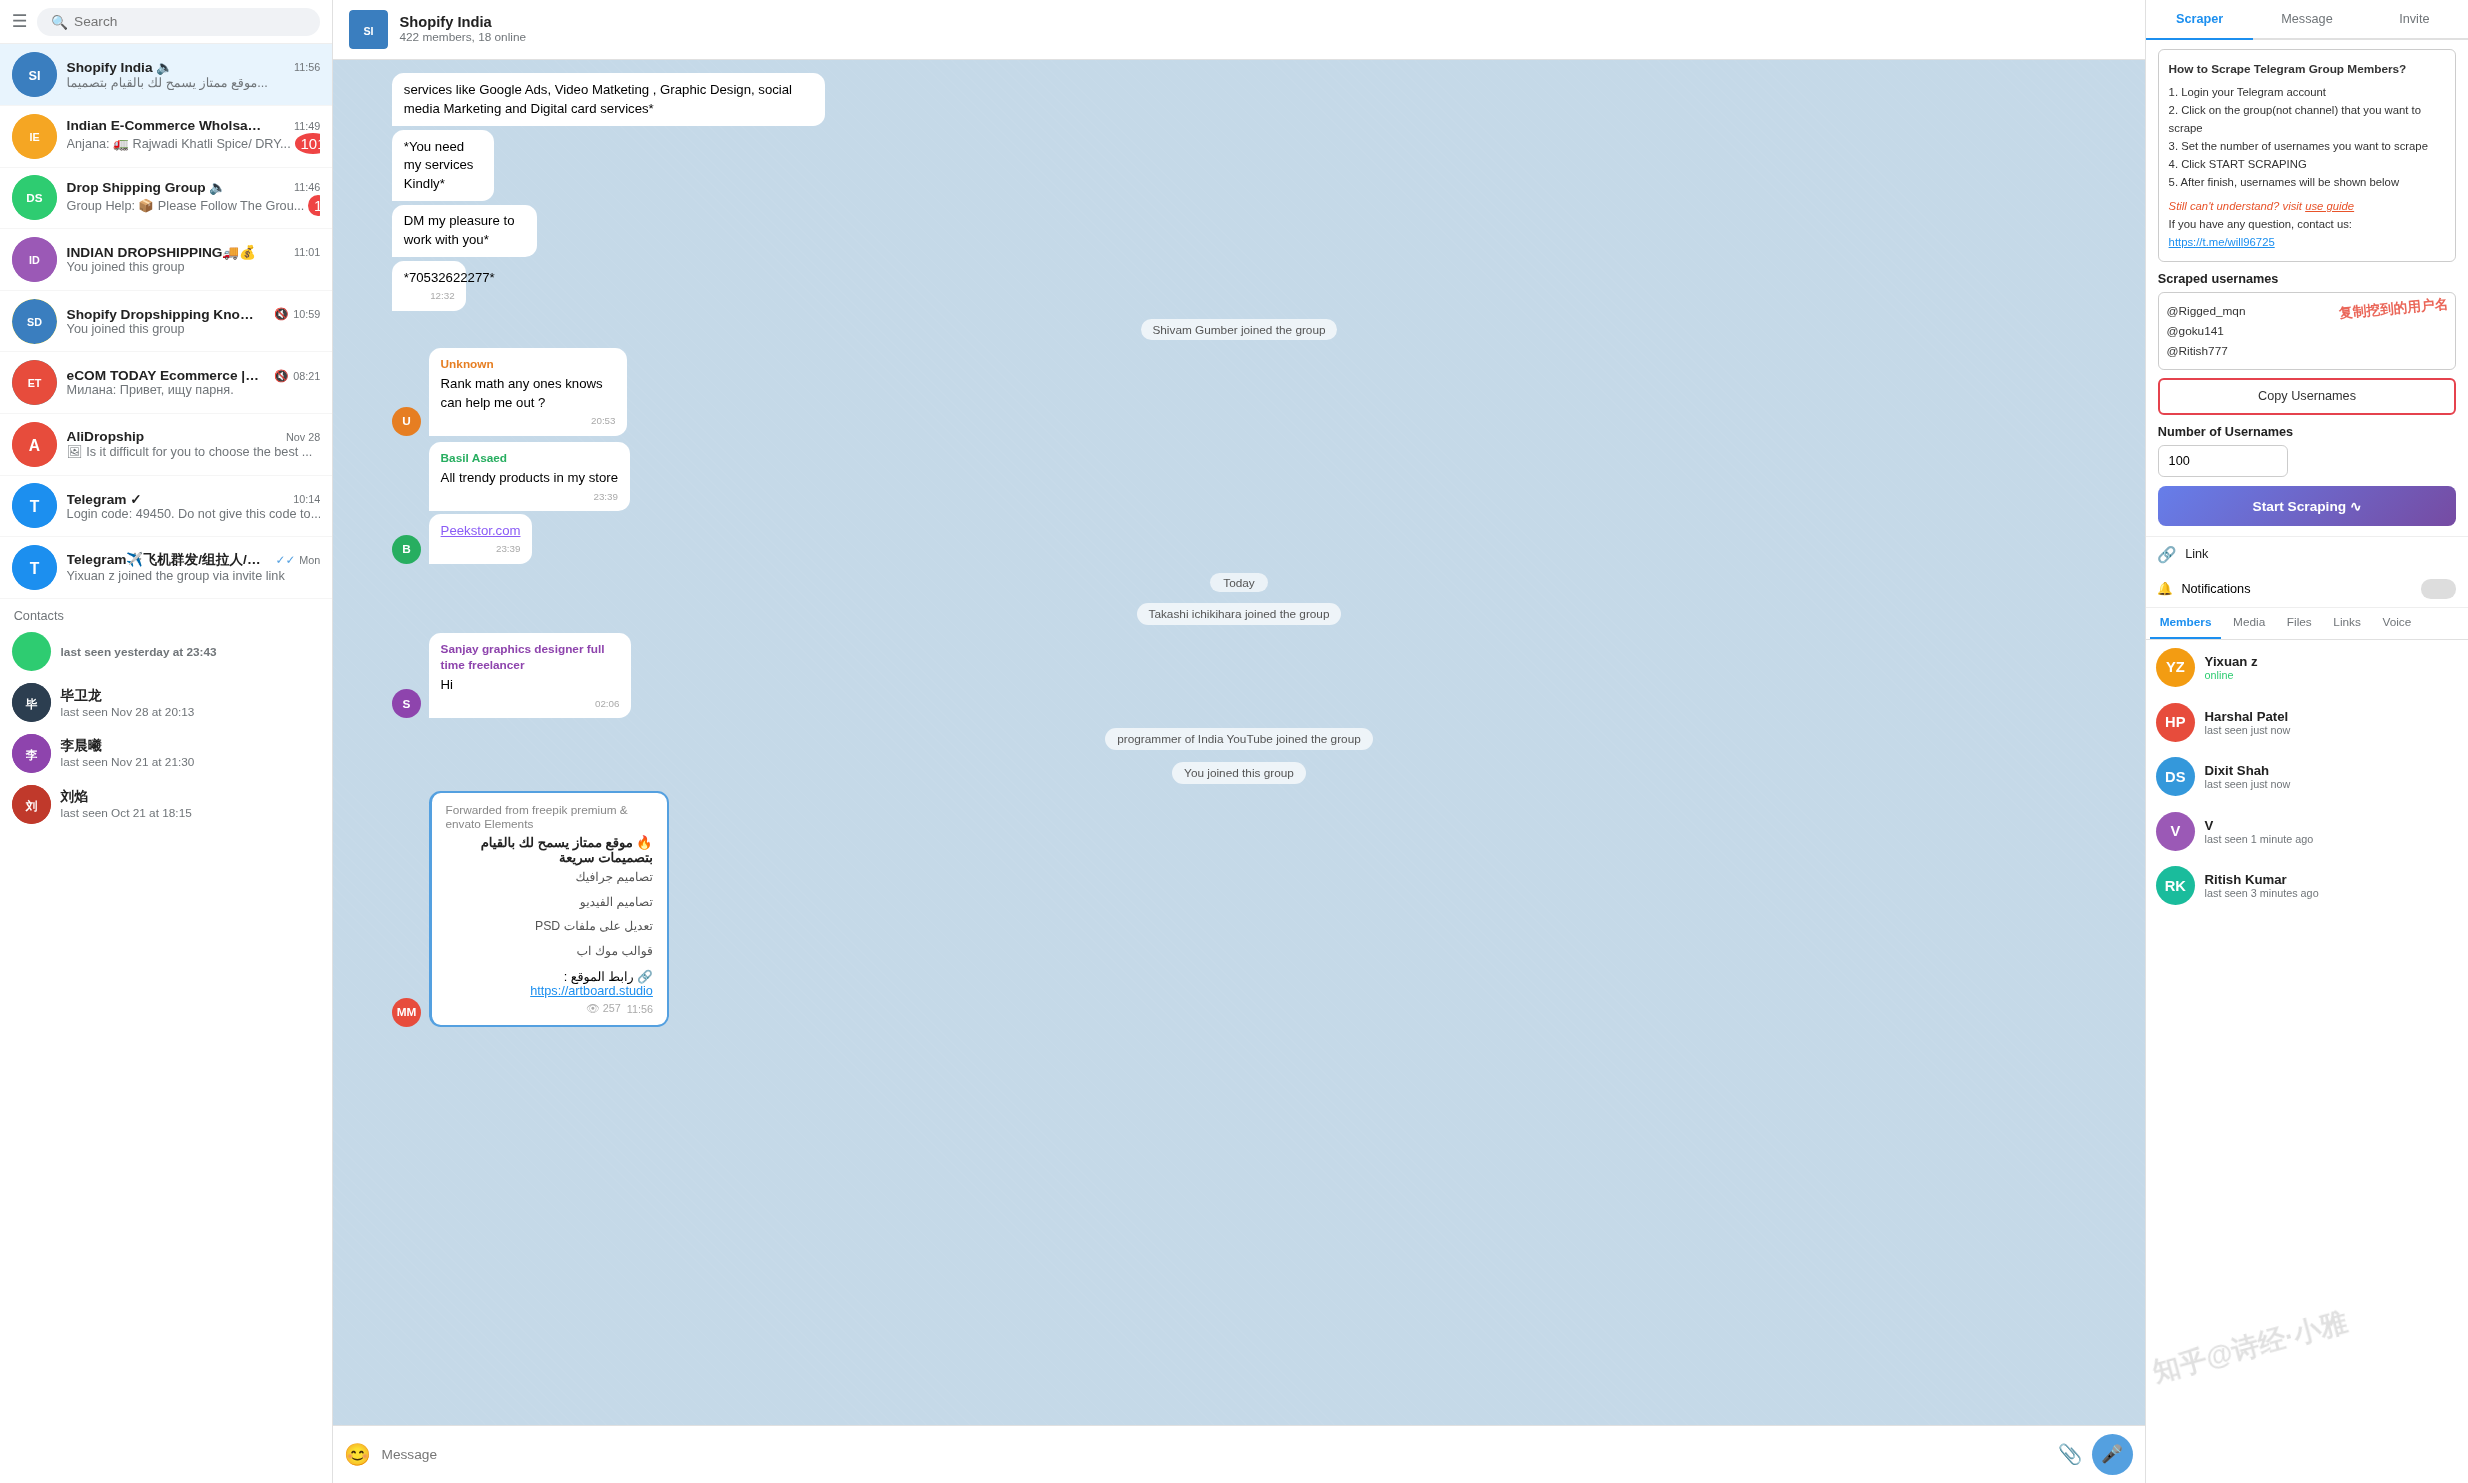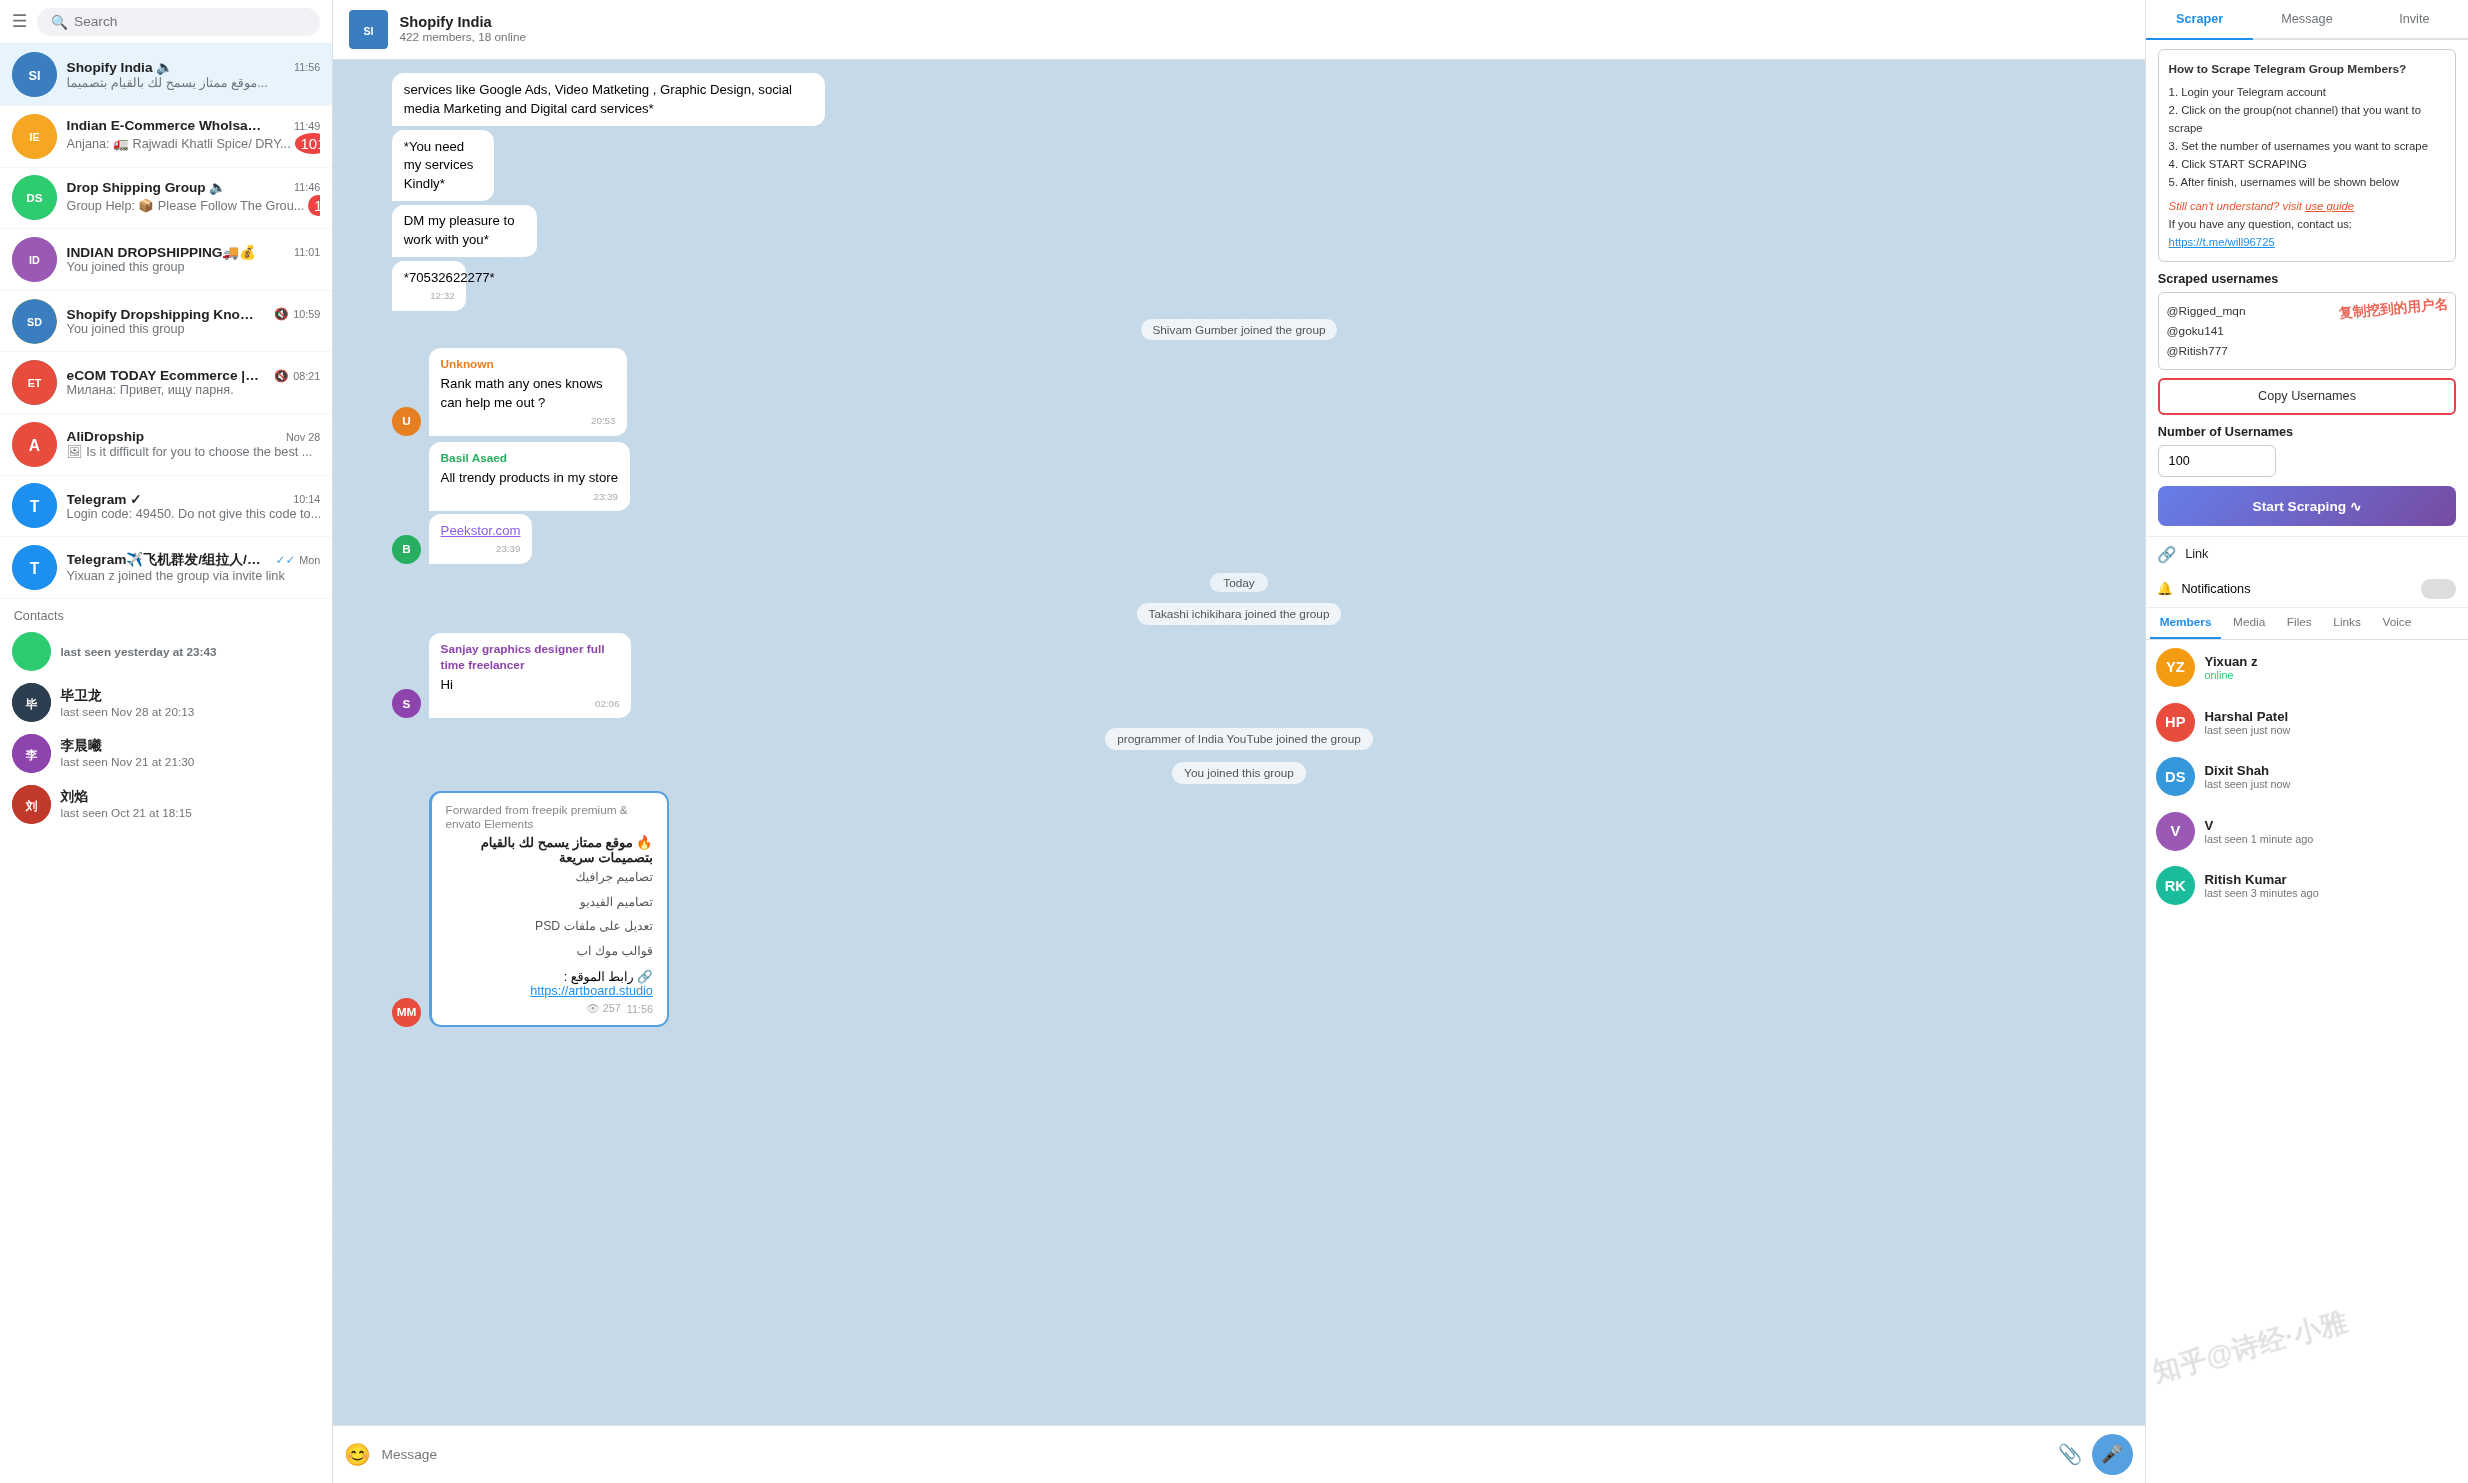--- a/index.html
+++ b/index.html
@@ -72,21 +72,21 @@
 
     .scraper-body { padding: 9.8px 11.8px; }
     .instructions-box { border: 1px solid #ccc; border-radius: 5.9px; padding: 9.8px; font-size: 11.3px; color: #333; line-height: 1.6; margin-bottom: 9.8px; }
     .instructions-box .title { font-weight: 600; font-size: 11.8px; margin-bottom: 3.9px; }
     .instructions-box .link-text { color: #e8532a; font-style: italic; }
 
     .section-label { font-weight: 600; font-size: 12.7px; color: #222; margin-bottom: 5.9px; }
     .usernames-box { border: 1px solid #ccc; border-radius: 5.9px; padding: 7.8px; height: 78px; overflow-y: auto; font-size: 11.8px; color: #333; line-height: 1.7; margin-bottom: 7.8px; position: relative; }
     .copy-btn { width: 100%; padding: 9.8px; border: 2px solid #e5424d; border-radius: 5.9px; background: #fff; color: #333; font-size: 12.7px; font-weight: 500; cursor: pointer; margin-bottom: 9.8px; }
     .number-label { font-weight: 600; font-size: 12.7px; color: #222; margin-bottom: 5.9px; }
-    .number-input { border: 1px solid #ccc; border-radius: 5.9px; padding: 7.8px 9.8px; font-size: 12.7px; width: 118px; margin-bottom: 9.8px; }
+    .number-input { border: 1px solid #ccc; border-radius: 5.9px; padding: 7.8px 9.8px; font-size: 12.7px; width: 130px; margin-bottom: 9.8px; }
     .start-btn { width: 100%; padding: 11.8px; background: linear-gradient(135deg, #667eea, #764ba2); border: none; border-radius: 7.8px; color: #fff; font-size: 13.7px; font-weight: 600; cursor: pointer; }
 
     
     .members-tabs { display: flex; border-bottom: 1px solid #e0e0e0; padding: 0 3.9px; gap: 2px; }
     .members-tab { padding: 7.8px 9.8px; font-size: 11.8px; color: #707579; cursor: pointer; }
     .members-tab.active { color: #1c8fef; border-bottom: 2px solid #1c8fef; font-weight: 600; }
 
     .member-item { display: flex; align-items: center; padding: 7.8px 9.8px; gap: 9.8px; cursor: pointer; }
     .member-avatar { width: 39px; height: 39px; border-radius: 50%; display: flex; align-items: center; justify-content: center; font-weight: 600; color: #fff; font-size: 14.7px; flex-shrink: 0; }
     .member-info { flex: 1; }

